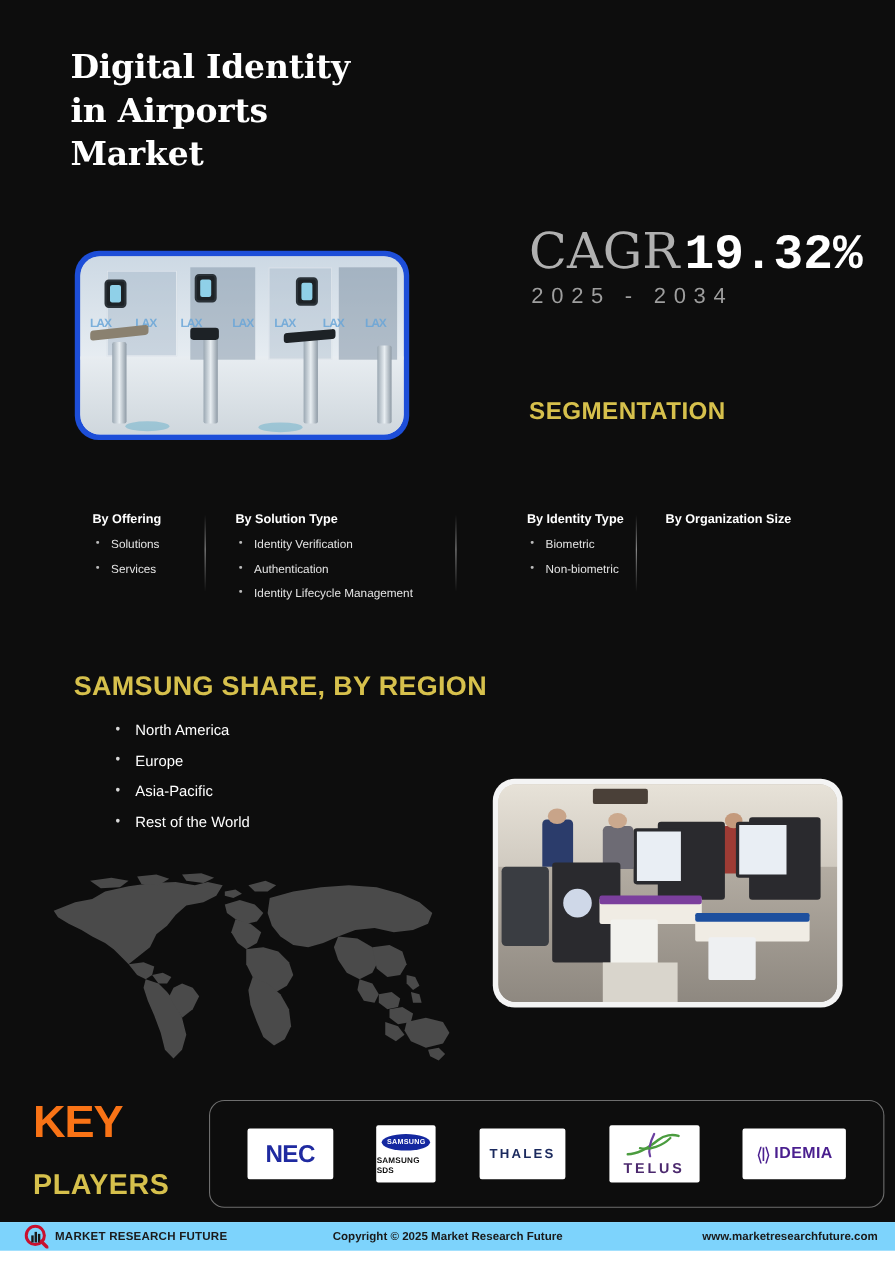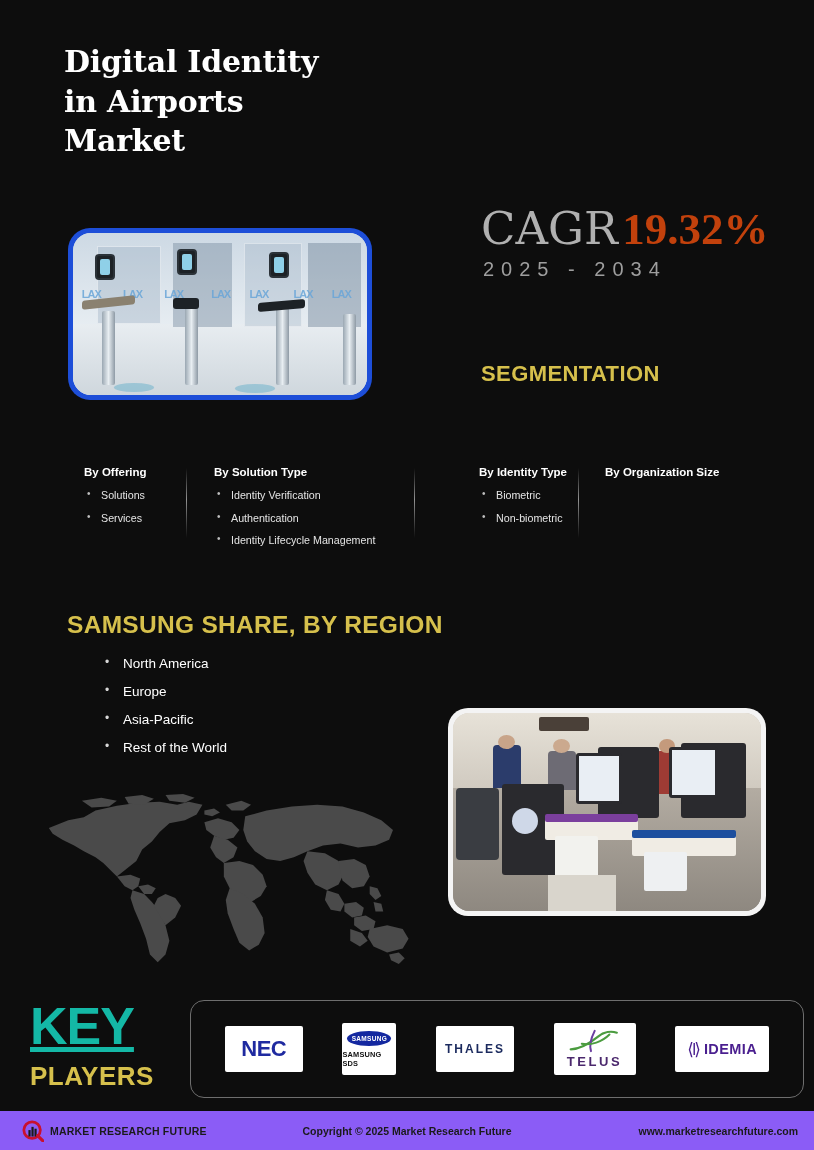--- a/index.html
+++ b/index.html
@@ -31,22 +31,22 @@
 
   .cagr {
     position:absolute; left:481px; top:202px; width:320px;
     color:#b9b9b9;
   }
   .cagr .lbl {
     font-family:"DejaVu Serif", serif;
     font-weight:400; font-size:45px; letter-spacing:0px; color:#b0b0b0;
   }
   .cagr .val {
-    font-family:Liberation Serif, serif;
-    font-weight:700; font-size:45px; color:#c2410c;
+    font-family:Liberation Mono, monospace;
+    font-weight:700; font-size:45px; color:#ffffff;
   }
   .cagr-years {
     position:absolute; left:483px; top:258px;
     font-size:20px; font-weight:400; letter-spacing:7px; color:#9e9e9e;
   }
 
   .seg-title {
     position:absolute; left:481px; top:361px;
     font-size:22px; font-weight:700; letter-spacing:0.4px; color:#d6c04c;
   }
@@ -100,21 +100,21 @@
   .photo2 {
     position:absolute; left:448px; top:708px; width:318px; height:208px;
     border-radius:20px; background:#f4f4f4; padding:5px; overflow:hidden;
   }
   .photo2 .inner { width:100%; height:100%; border-radius:16px; overflow:hidden; position:relative;
     background:linear-gradient(170deg,#d8d2c8 0%,#bdb6ac 40%,#a49d95 70%,#8e8880 100%); }
 
   
   .kp-key {
     position:absolute; left:30px; top:1000px;
-    font-size:52px; font-weight:700; color:#14b8a6; letter-spacing:-1px; line-height:1;text-decoration:underline;
+    font-size:41px; font-weight:700; color:#f97316; letter-spacing:-1px; line-height:1;
   }
   .kp-players {
     position:absolute; left:30px; top:1063px;
     font-size:26px; font-weight:700; color:#d6c04c; letter-spacing:0.5px; line-height:1;
   }
   .kp-box {
     position:absolute; left:190px; top:1000px; width:614px; height:98px;
     border:1px solid #6e6e6e; border-radius:14px;
     display:flex; align-items:center; justify-content:space-around; padding:0 14px;
   }
@@ -136,22 +136,22 @@
   .logo-thales span { font-size:12px; font-weight:700; color:#1b2a5e; letter-spacing:2px; }
   .logo-telus { width:82px; height:52px; gap:1px; }
   .logo-telus .swirl { height:24px; display:block; }
   .logo-telus .tx { font-size:13px; font-weight:700; color:#4b286d; letter-spacing:2.6px; }
   .logo-idemia { width:94px; height:46px; gap:5px; flex-direction:row; }
   .logo-idemia .mark { font-size:17px; color:#4a1f8f; font-weight:400; letter-spacing:-2px; }
   .logo-idemia .tx { font-size:14.5px; color:#4a1f8f; font-weight:600; letter-spacing:0.4px; }
 
   
   .footer {
-    position:absolute; left:0; top:1111px; width:814px; height:39px;
-    background:#8b5cf6; display:flex; align-items:center;
+    position:absolute; left:0; top:1111px; width:814px; height:26px;
+    background:#7dd3fc; display:flex; align-items:center;
   }
   .f-logo { position:absolute; left:22px; display:flex; align-items:center; gap:6px; }
   .f-logo .txt { font-size:10.5px; font-weight:700; color:#1a1a1a; letter-spacing:0.2px; }
   .f-copy { position:absolute; left:50%; transform:translateX(-50%); font-size:10.5px; font-weight:700; color:#1a1a1a; }
   .f-url { position:absolute; right:16px; font-size:10.5px; font-weight:700; color:#1a1a1a; }
 
   
   .gate { position:absolute; bottom:6%; width:13px; background:linear-gradient(90deg,#9aa7b2,#e8eef2,#8e9aa5); border-radius:2px; }
   .gate-head { position:absolute; width:20px; height:26px; background:#1d2226; border-radius:4px; border:2px solid #2b3238; }
   .gate-head:after { content:""; position:absolute; left:3px; top:3px; right:3px; bottom:3px; background:#8fd0e8; border-radius:2px; }

